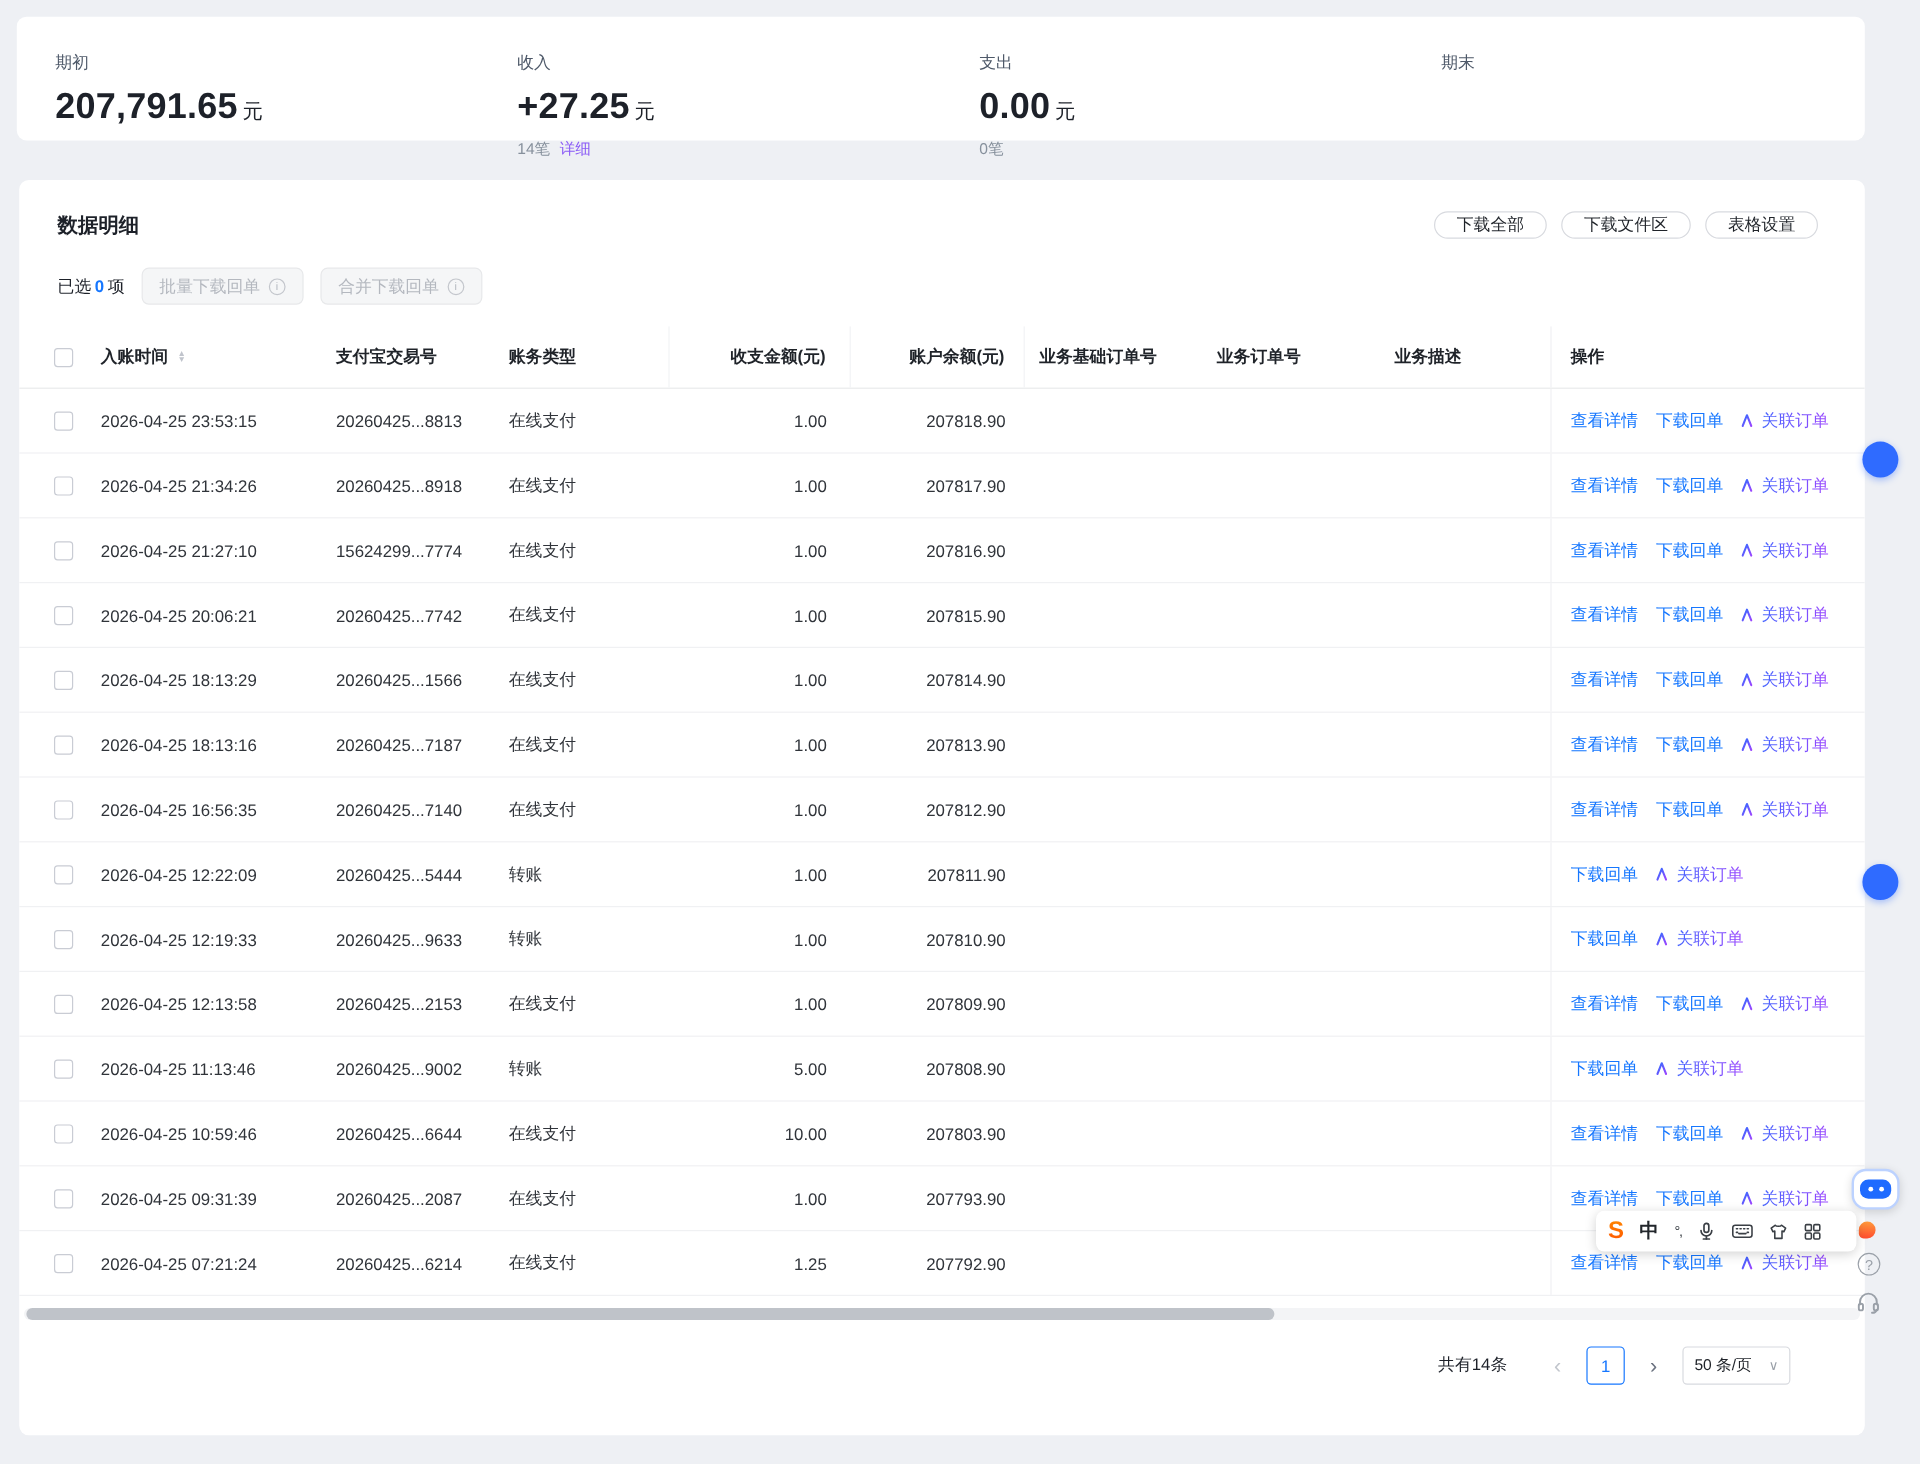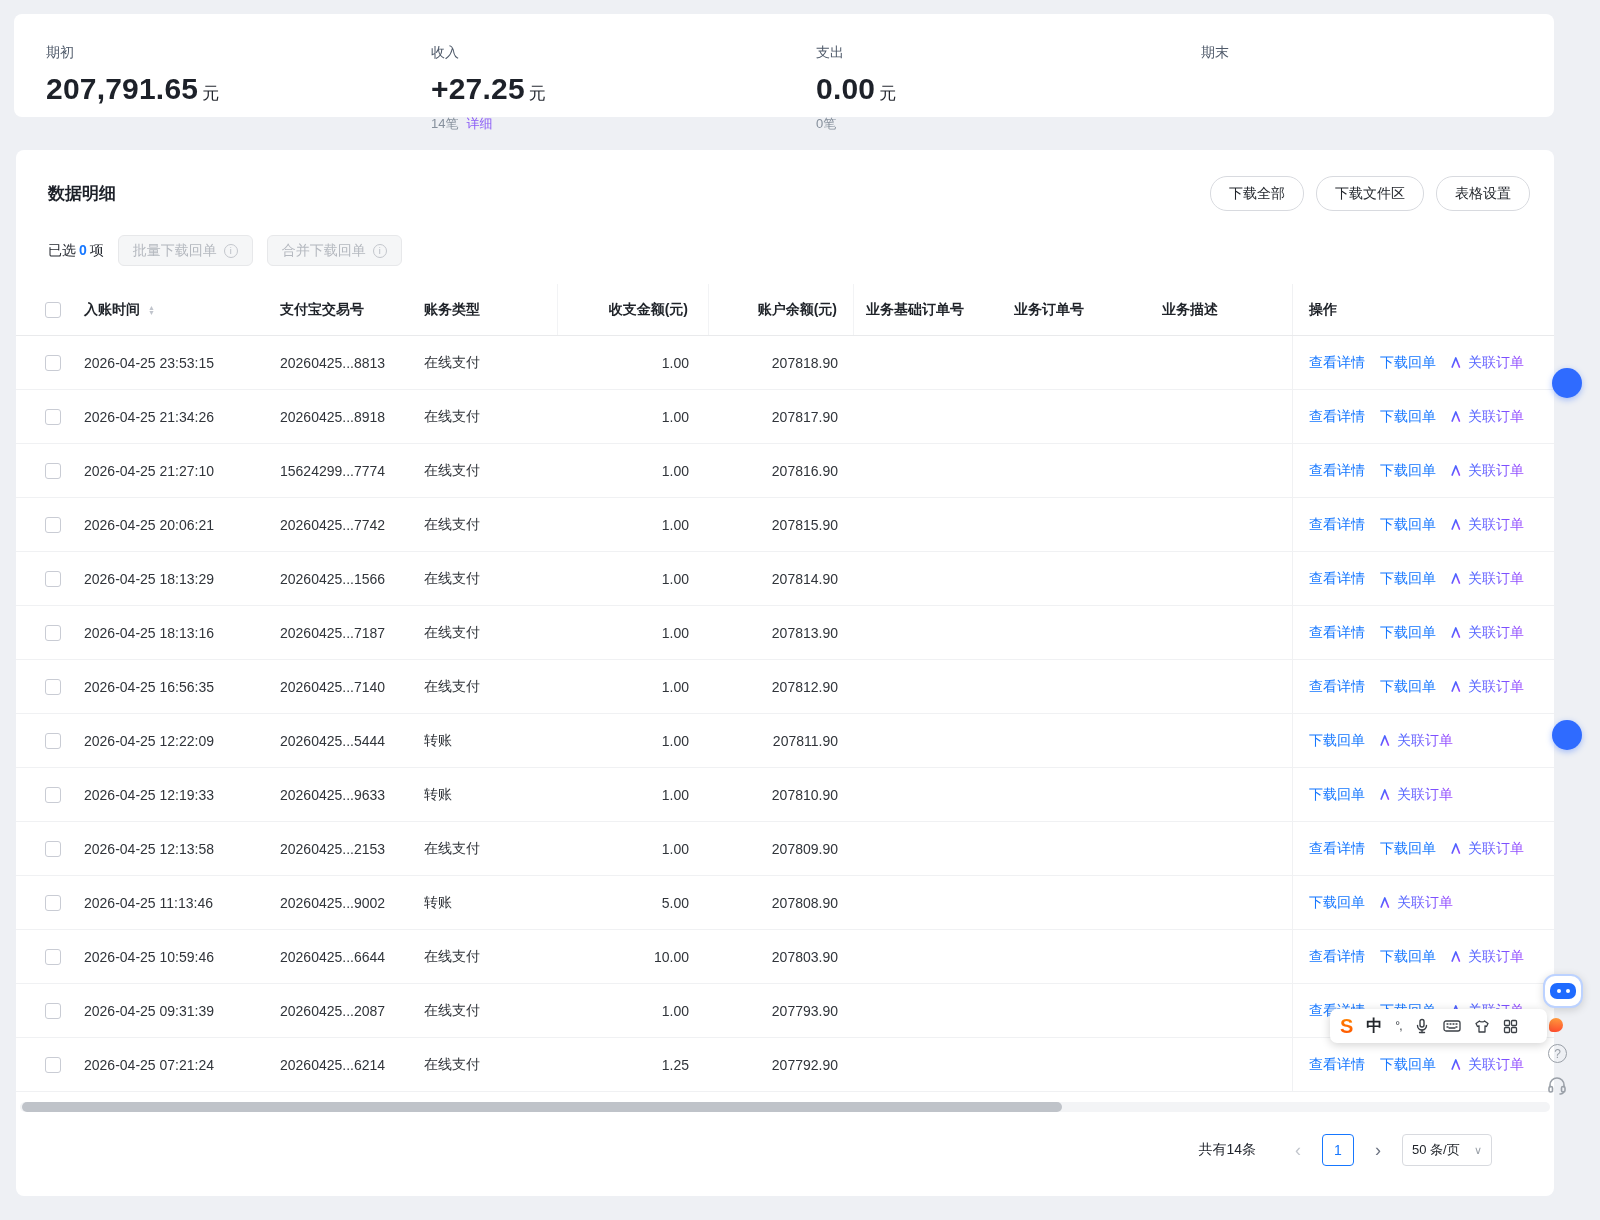--- a/index.html
+++ b/index.html
@@ -10,24 +10,24 @@
   .summary-card { position:absolute; left:14px; top:14px; width:1540px; height:103px; background:#fff; border-radius:8px; display:flex; }
   .sum-sec { flex:1; padding:30px 0 0 32px; position:relative; }
   .sum-label { font-size:14px; color:#4e5969; margin-bottom:10px; }
   .sum-value { font-size:30px; font-weight:600; color:#1d2129; letter-spacing:.2px; }
   .sum-value .unit { font-size:17px; font-weight:400; margin-left:4px; }
   .sum-meta { margin-top:9px; font-size:13px; color:#86909c; }
   .sum-meta .link { color:#8b5cf6; margin-left:8px; cursor:pointer; }
 
   
   .panel { position:absolute; left:16px; top:150px; width:1538px; height:1046px; background:#fff; border-radius:8px; overflow:hidden; }
-  .panel-head { display:flex; align-items:center; padding:26px 24px 0 32px; }
+  .panel-head { display:flex; align-items:center; padding:26px 39px 0 32px; }
   .panel-title { font-size:17px; font-weight:700; color:#1d2129; }
   .head-btns { margin-left:auto; display:flex; gap:12px; }
-  .pill-btn { height:35px; padding:0 18px; border:1px solid #d8dadf; border-radius:17px; background:#fff; font-size:14px; color:#1f2329; display:inline-flex; align-items:center; cursor:pointer; }
+  .pill-btn { height:23px; padding:0 18px; border:1px solid #d8dadf; border-radius:17px; background:#fff; font-size:14px; color:#1f2329; display:inline-flex; align-items:center; cursor:pointer; }
 
   .select-row { display:flex; align-items:center; gap:14px; padding:24px 0 0 32px; font-size:14px; }
   .selected-text { color:#1d2129; }
   .selected-text b { color:#1677ff; font-weight:700; padding:0 3px; }
   .disabled-pill { height:31px; padding:0 14px; border:1px solid #e7e8ea; border-radius:6px; background:#f5f6f7; color:#b4b8bf; font-size:14px; display:inline-flex; align-items:center; gap:7px; cursor:not-allowed; }
   .info-i { width:14px; height:14px; border:1px solid #c3c6cc; border-radius:50%; font-size:9px; line-height:12px; text-align:center; color:#b4b8bf; display:inline-block; font-style:normal; }
 
   
   .table { margin-top:18px; }
   .trow, .thead { display:flex; align-items:center; border-bottom:1px solid #f0f1f3; }

